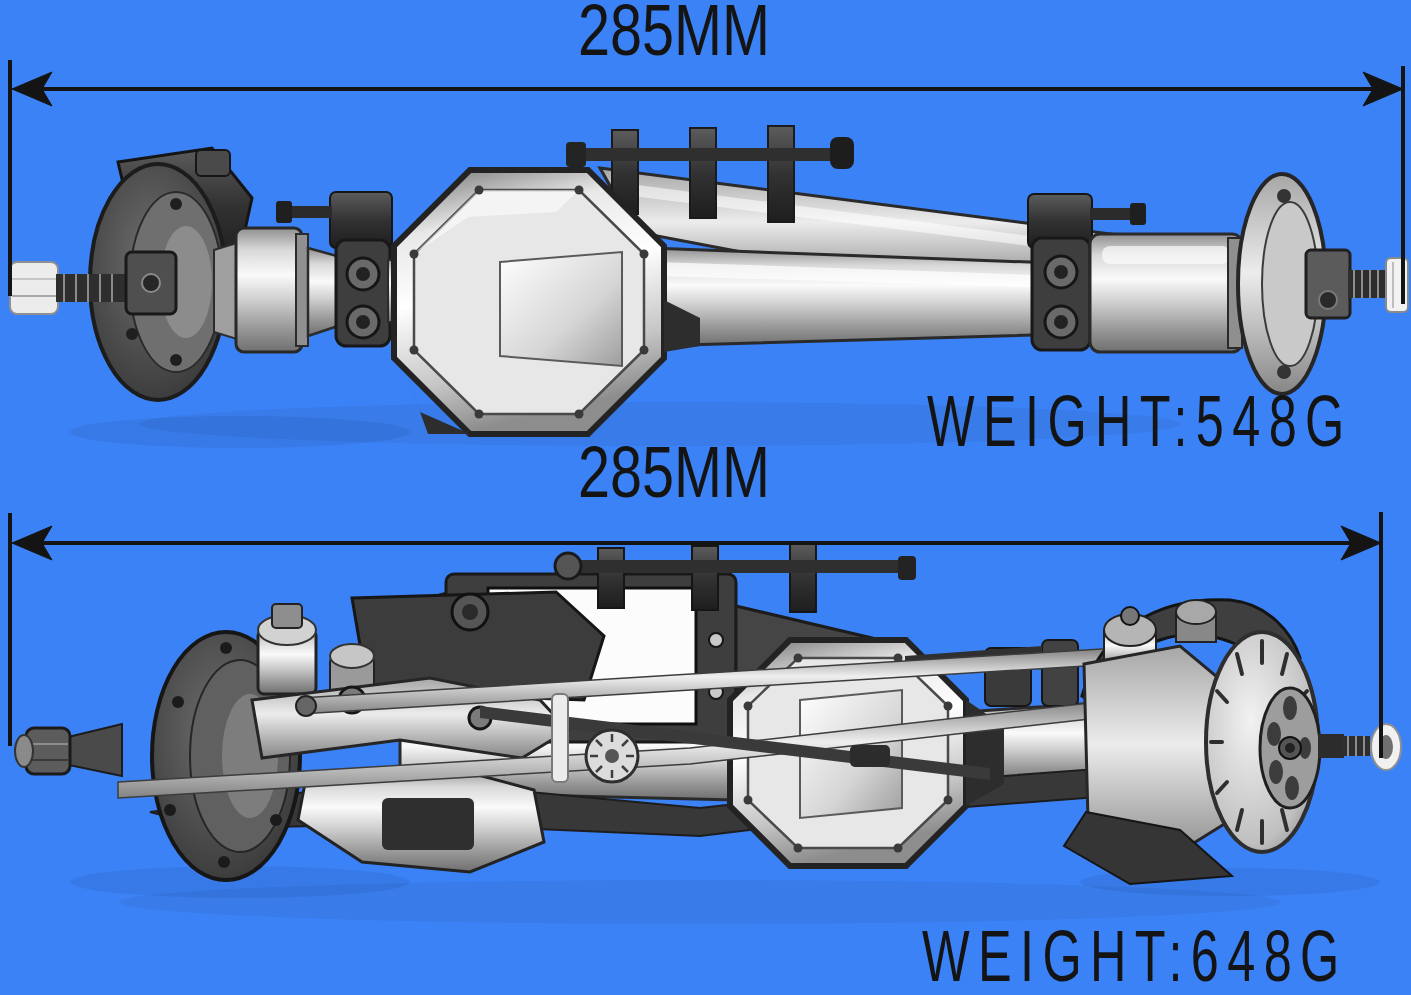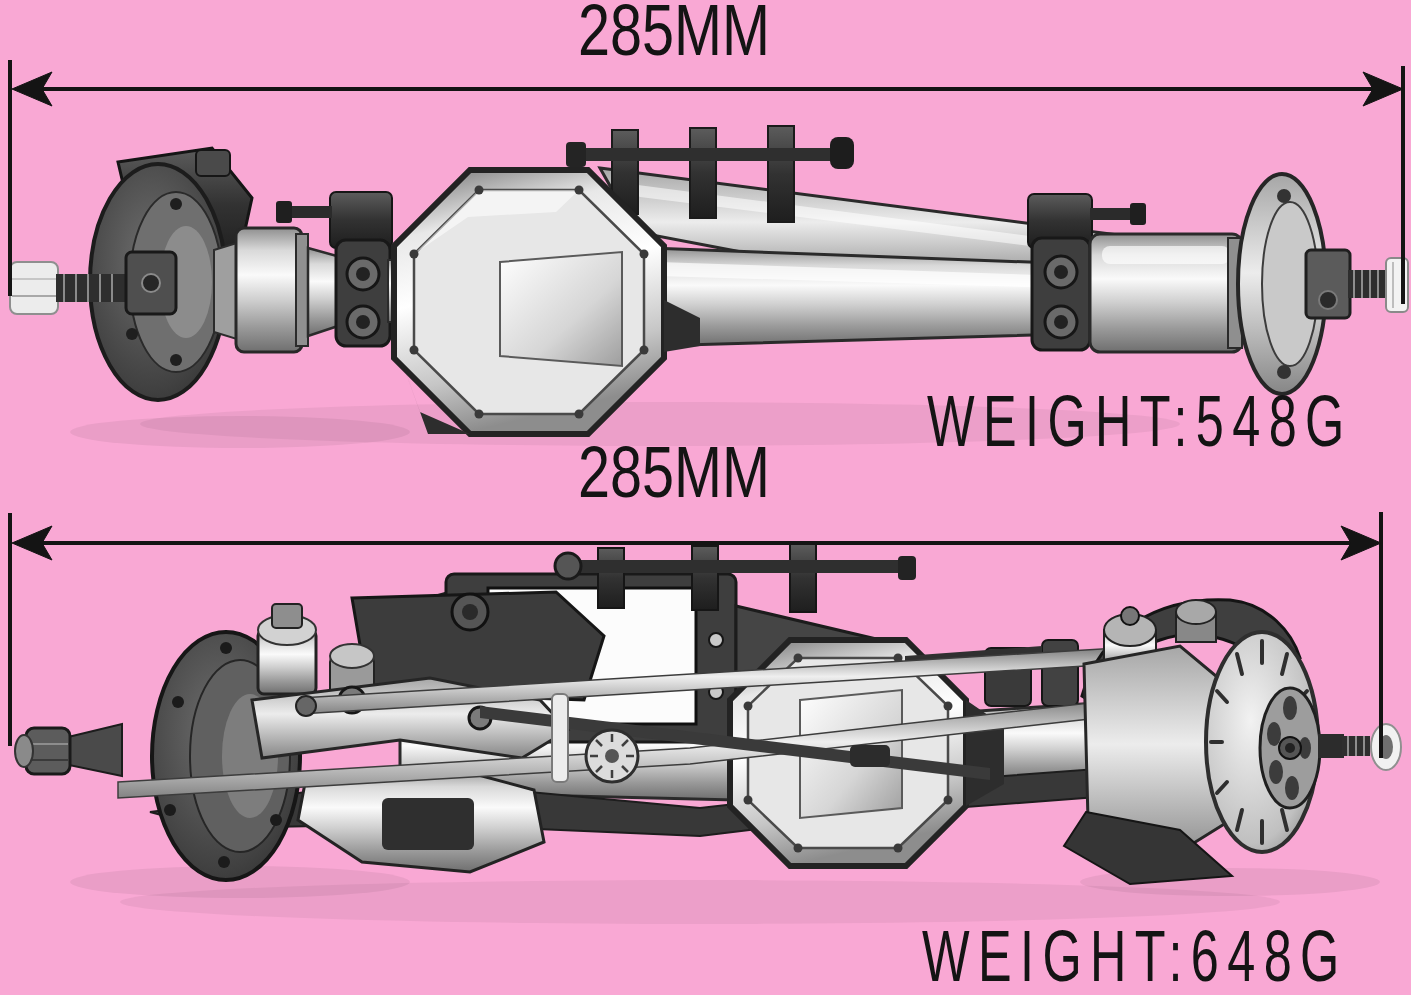--- a/index.html
+++ b/index.html
@@ -1,16 +1,16 @@
 <!DOCTYPE html>
 <html><head>
 <meta charset="utf-8">
 <style>
   html,body{margin:0;padding:0;background:#ffffff;}
-  .canvas{position:relative;width:1411px;height:995px;background:#f9a8d4;overflow:hidden;
+  .canvas{position:relative;width:1411px;height:995px;background:#3b82f6;overflow:hidden;
           font-family:"Liberation Sans",sans-serif;}
   .art{position:absolute;left:0;top:0;}
   .label{position:absolute;line-height:1;white-space:nowrap;color:#141414;
          font-family:"Liberation Sans",sans-serif;}
   .dim285{font-size:72px;letter-spacing:0;transform:scaleX(0.80);transform-origin:0 0;}
   .weight{font-size:72px;letter-spacing:12px;transform:scaleX(0.70);transform-origin:0 0;}
   #dim-top-label{left:578px;top:-6px;}
   #dim-bottom-label{left:578px;top:436px;}
   #weight-top-label{left:927px;top:385px;}
   #weight-bottom-label{left:922px;top:920px;}

